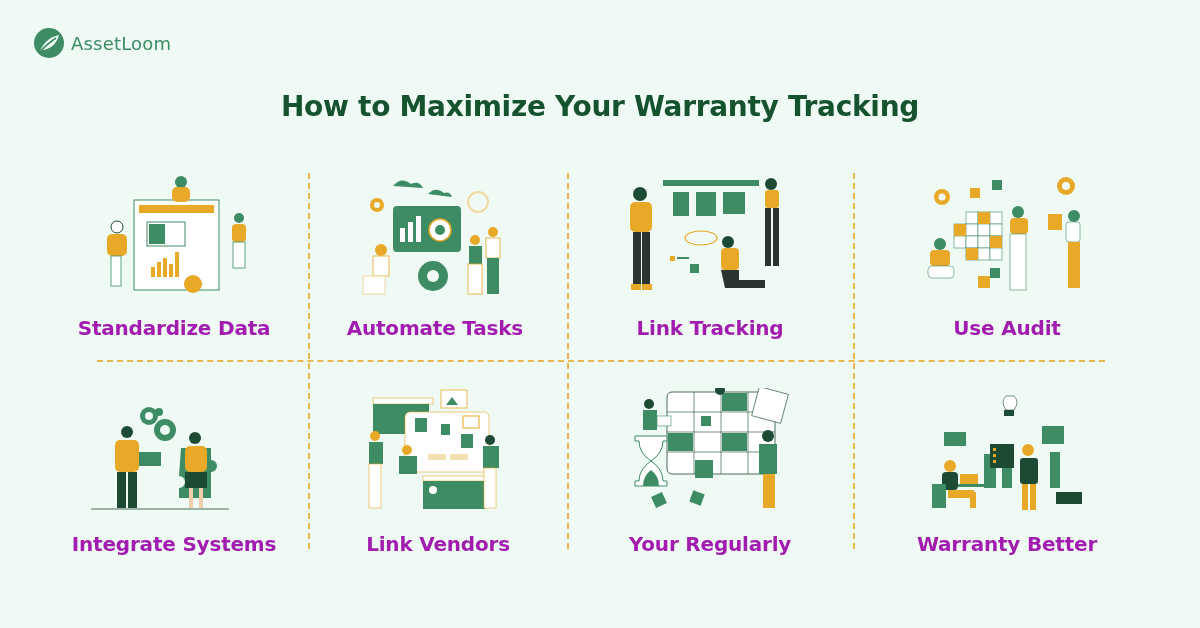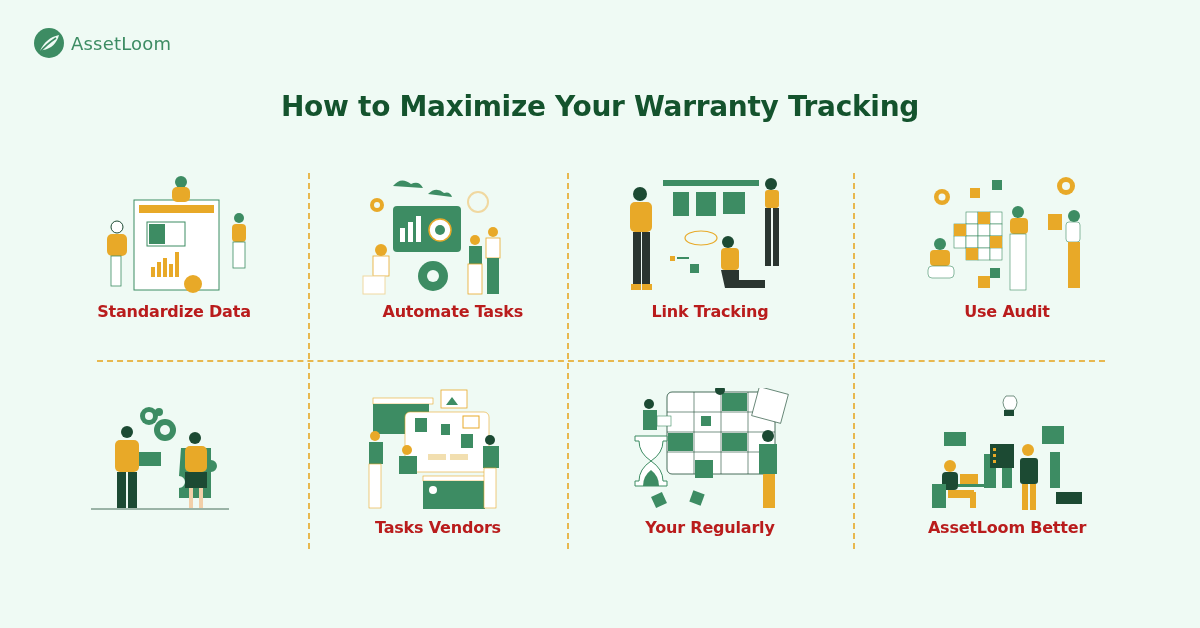--- a/index.html
+++ b/index.html
@@ -5,21 +5,21 @@
   html, body { margin:0; padding:0; }
   body { width:1200px; height:628px; background:#effaf4; font-family:"DejaVu Sans", sans-serif; position:relative; overflow:hidden; }
   .logo { position:absolute; left:34px; top:28px; display:flex; align-items:center; gap:7px; }
   .logo-mark { width:30px; height:30px; }
   .logo-text { font-family:"DejaVu Sans", sans-serif; font-size:18px; color:#3d8c63; letter-spacing:0.2px; }
   .title { position:absolute; left:0; right:0; top:90px; text-align:center; font-family:"DejaVu Sans", sans-serif; font-weight:bold; font-size:28px; color:#14532d; letter-spacing:-0.3px; }
   .vline { position:absolute; width:0; border-left:2px dashed #e8b84f; top:173px; height:376px; }
   .hline { position:absolute; height:0; border-top:2px dashed #e8b84f; left:97px; width:1008px; top:360px; }
   .cell { position:absolute; display:flex; flex-direction:column; align-items:center; }
   .illus { width:170px; height:130px; }
-  .label { font-family:"DejaVu Sans", sans-serif; font-weight:bold; font-size:16px; color:#b91c1c; white-space:nowrap; letter-spacing:-0.2px; }
+  .label { margin-top:14px; font-family:"DejaVu Sans", sans-serif; font-weight:bold; font-size:20px; color:#a21caf; white-space:nowrap; letter-spacing:-0.2px; }
 </style>
 </head>
 <body>
 
 <div class="logo">
   <svg class="logo-mark" viewBox="0 0 30 30">
     <circle cx="15" cy="15" r="15" fill="#3d8c63"></circle>
     <path d="M6 23 C10 14 16 9 25 7 C23 15 17 21 9 22 Z" fill="#effaf4"></path>
     <path d="M6 24 C11 18 16 14 22 10" stroke="#3d8c63" stroke-width="1.6" fill="none"></path>
   </svg>
@@ -169,20 +169,21 @@
     <rect x="50" y="64" width="22" height="14" fill="#3d8c63"></rect>
     <rect x="28" y="84" width="9" height="36" fill="#1c4a33"></rect>
       <rect x="39" y="84" width="9" height="36" fill="#1c4a33"></rect>
     <circle cx="106" cy="50" r="6" fill="#1c4a33"></circle>
     <rect x="96" y="58" width="22" height="26" rx="5" fill="#e8a928"></rect>
     <rect x="96" y="84" width="22" height="16" fill="#1c4a33"></rect>
     <rect x="100" y="100" width="4" height="20" fill="#f2cfa8"></rect>
       <rect x="110" y="100" width="4" height="20" fill="#f2cfa8"></rect>
     <line x1="2" y1="121" x2="140" y2="121" stroke="#1c4a33" stroke-width="0.8"></line>
   </svg>
+  <div class="label">Integrate Systems</div>
 </div>
 
 <div class="cell" style="left:353px; top:388px; width:170px;">
   <svg class="illus" viewBox="0 0 170 130">
     <rect x="20" y="10" width="60" height="6" fill="#fff" stroke="#e8a928" stroke-width="0.6"></rect>
     <rect x="20" y="16" width="56" height="30" fill="#3d8c63"></rect>
     <rect x="88" y="2" width="26" height="18" fill="#fff" stroke="#e8a928" stroke-width="0.8"></rect>
     <path d="M93 17 l6 -8 l6 8 z" fill="#3d8c63"></path>
     <rect x="52" y="24" width="84" height="60" rx="5" fill="#fff" stroke="#e8a928" stroke-width="0.6"></rect>
     <rect x="62" y="30" width="12" height="14" fill="#3d8c63"></rect>
@@ -196,21 +197,21 @@
     <circle cx="80" cy="102" r="4" fill="#fff"></circle>
     <circle cx="22" cy="48" r="5" fill="#e8a928"></circle>
     <rect x="16" y="54" width="14" height="22" fill="#3d8c63"></rect>
     <rect x="16" y="76" width="12" height="44" fill="#fff" stroke="#e8a928" stroke-width="0.6"></rect>
     <circle cx="54" cy="62" r="5" fill="#e8a928"></circle>
     <rect x="46" y="68" width="18" height="18" fill="#3d8c63"></rect>
     <circle cx="137" cy="52" r="5" fill="#1c4a33"></circle>
     <rect x="130" y="58" width="16" height="22" fill="#3d8c63"></rect>
     <rect x="131" y="80" width="12" height="40" fill="#fff" stroke="#e8a928" stroke-width="0.6"></rect>
   </svg>
-  <div class="label">Tasks Vendors</div>
+  <div class="label">Link Vendors</div>
 </div>
 
 <div class="cell" style="left:625px; top:388px; width:170px;">
   <svg class="illus" viewBox="0 0 170 130">
     <rect x="42" y="4" width="108" height="82" rx="5" fill="#fff" stroke="#1c4a33" stroke-width="0.8"></rect>
     <g stroke="#1c4a33" stroke-width="0.6">
       <line x1="42" y1="24" x2="150" y2="24"></line>
         <line x1="42" y1="44" x2="150" y2="44"></line>
         <line x1="42" y1="64" x2="150" y2="64"></line>
       <line x1="69" y1="4" x2="69" y2="86"></line>
@@ -257,14 +258,14 @@
     <rect x="26" y="102" width="26" height="8" fill="#e8a928"></rect>
     <rect x="48" y="104" width="6" height="16" fill="#e8a928"></rect>
     <rect x="38" y="86" width="18" height="10" fill="#e8a928"></rect>
     <rect x="36" y="96" width="32" height="3" fill="#3d8c63"></rect>
     <rect x="10" y="96" width="14" height="24" fill="#3d8c63"></rect>
     <circle cx="106" cy="62" r="6" fill="#e8a928"></circle>
     <rect x="98" y="70" width="18" height="26" rx="3" fill="#1c4a33"></rect>
     <rect x="100" y="96" width="6" height="26" fill="#e8a928"></rect>
       <rect x="108" y="96" width="6" height="26" fill="#e8a928"></rect>
   </svg>
-  <div class="label">AssetLoom Better</div>
+  <div class="label">Warranty Better</div>
 </div>
 
 </body></html>

